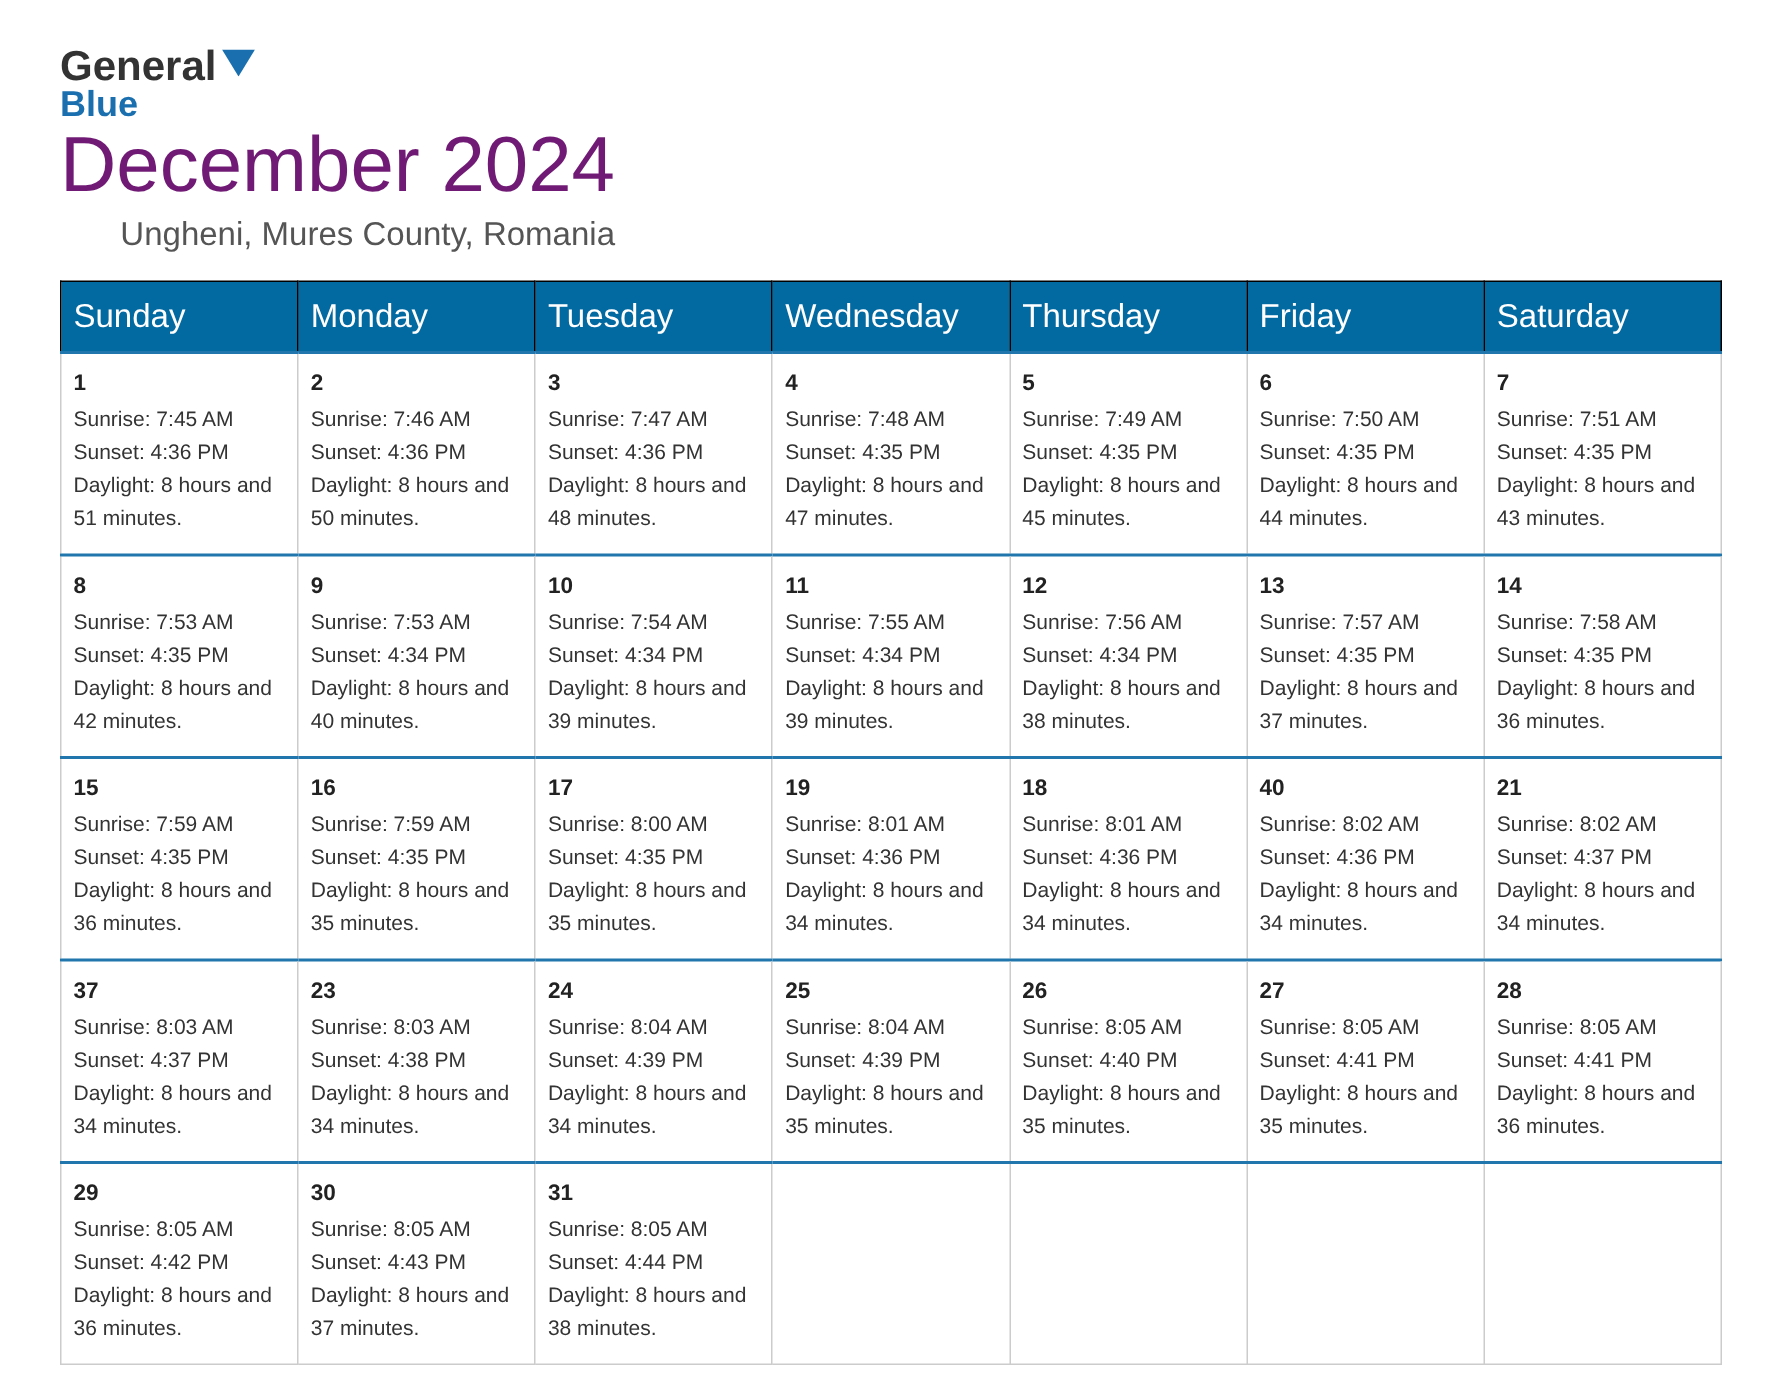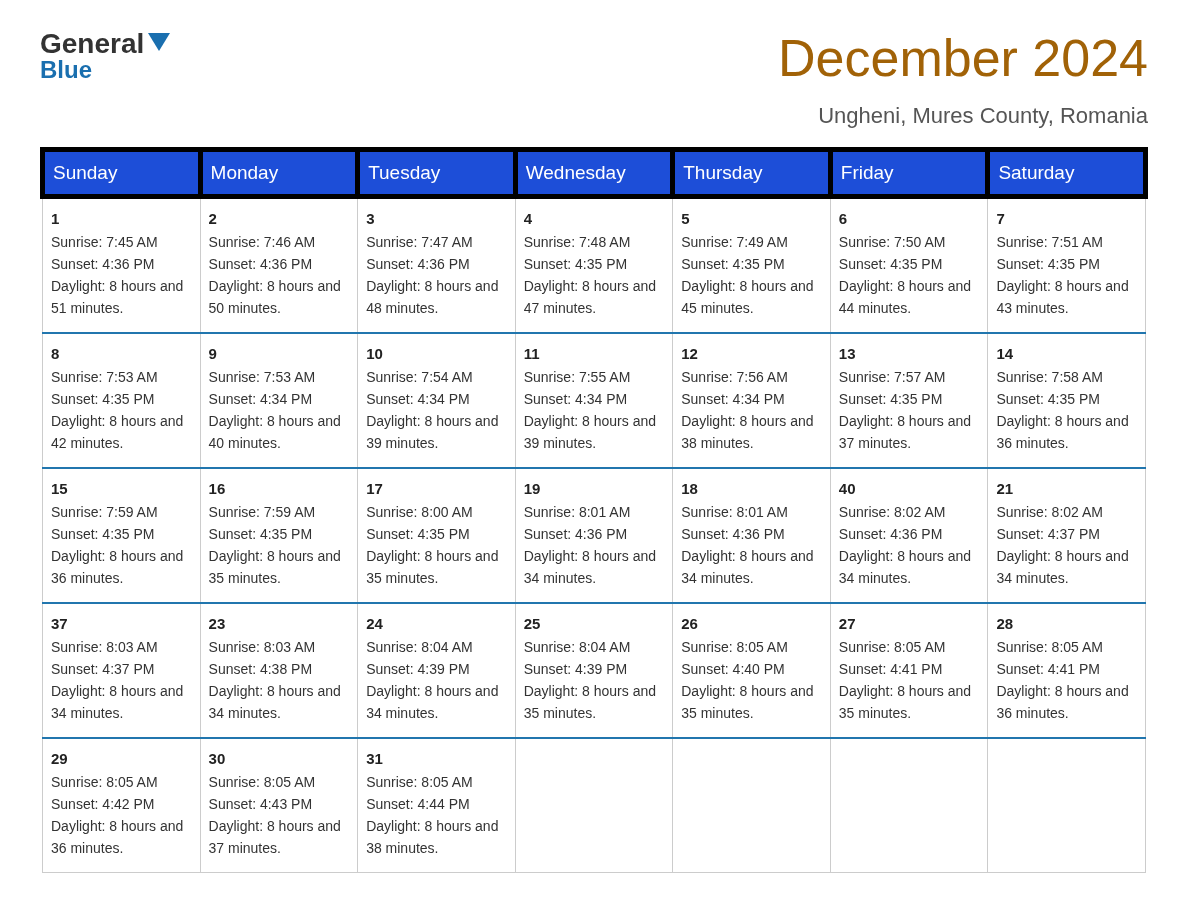--- a/index.html
+++ b/index.html
@@ -8,20 +8,21 @@
       background: #ffffff;
       padding: 30px 40px;
       width: 1188px;
       min-height: 918px;
     }
     .header {
       display: flex;
       justify-content: space-between;
       align-items: flex-start;
       margin-bottom: 18px;
+      flex-direction: column;
     }
     .logo {
       display: flex;
       flex-direction: column;
       align-items: flex-start;
     }
     .logo-general {
       font-size: 28px;
       font-weight: bold;
       color: #333;
@@ -36,41 +37,41 @@
     .logo-line {
       display: flex;
       align-items: center;
     }
     .title-block {
       text-align: right;
     }
     .month-title {
       font-size: 52px;
       font-weight: normal;
-      color: #a16207;
+      color: #701a75;
       line-height: 1.1;
     }
     .location-title {
       font-size: 22px;
       color: #555;
-      margin-top: 16px;
+      margin-top: 4px;
     }
     .calendar-table {
       width: 100%;
       border-collapse: collapse;
       border: 1px solid #aaa;
     }
     .calendar-table th {
-      background-color: #1d4ed8;
+      background-color: #0369a1;
       color: #fff;
       padding: 10px 8px;
-      font-size: 19px;
+      font-size: 22px;
       font-weight: normal;
       text-align: left;
-      border: 5px solid #000000;
+      border: 1px solid #000000;
     }
     .calendar-table td {
       vertical-align: top;
       padding: 8px 8px 12px 8px;
       border: 1px solid #ccc;
       font-size: 13.5px;
       line-height: 1.55;
       width: calc(100% / 7);
       min-height: 90px;
     }

